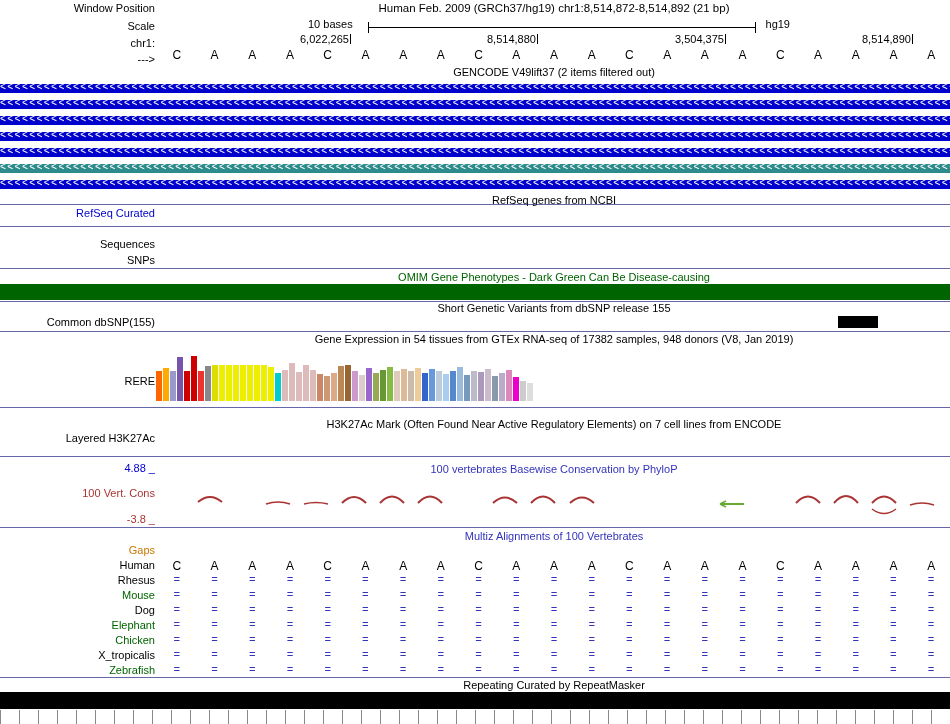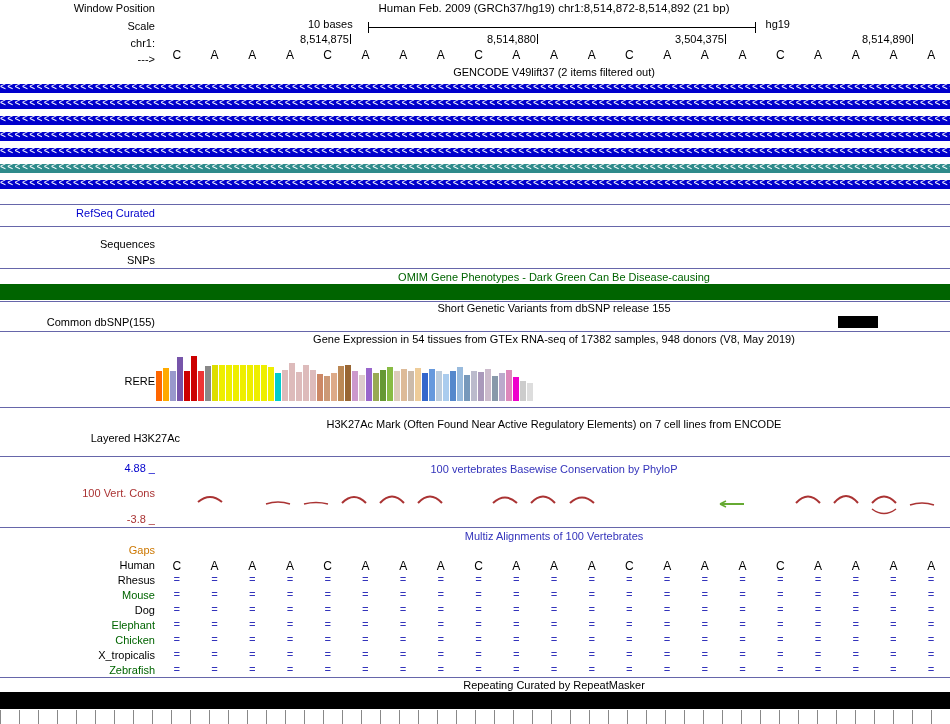--- a/index.html
+++ b/index.html
@@ -221,21 +221,21 @@
 
     <div class="pos-text">Human Feb. 2009 (GRCh37/hg19)   chr1:8,514,872-8,514,892 (21 bp)</div>
 
     <div class="scalebar-wrap">
       <div class="scalebar-label">10 bases</div>
       <div class="scalebar-line"></div>
       <div class="hg19-label">hg19</div>
     </div>
 
     <div class="ruler-ticks" id="ruler-ticks">
-        <div class="ruler-tick" style="left: 142px;"><span>8,514,875</span><span class="bar"></span></div>
+        <div class="ruler-tick" style="left: 142px;"><span>6,022,265</span><span class="bar"></span></div>
         <div class="ruler-tick" style="left: 329px;"><span>8,514,880</span><span class="bar"></span></div>
         <div class="ruler-tick" style="left: 517px;"><span>3,504,375</span><span class="bar"></span></div>
         <div class="ruler-tick" style="left: 704px;"><span>8,514,890</span><span class="bar"></span></div>
       </div>
     <div class="base-row" id="base-row">
         <div class="base-letter" style="left: 18.8571px;">C</div>
         <div class="base-letter" style="left: 56.5714px;">A</div>
         <div class="base-letter" style="left: 94.2857px;">A</div>
         <div class="base-letter" style="left: 132px;">A</div>
         <div class="base-letter" style="left: 169.714px;">C</div>
@@ -292,37 +292,38 @@
       </div>
       <div class="lbl" style="top: 178px; color: rgb(0, 0, 204);">RERE</div>
       <div style="position: absolute; left: 0px; top: 177px; width: 950px; height: 14px;">
         <div style="position: absolute; left: 0px; top: 3px; width: 950px; height: 9px; background: rgb(0, 0, 204);"></div>
         <div style="position: absolute; left: 0px; top: 0px; width: 950px; height: 14px; overflow: hidden; color: rgb(255, 255, 255); font-family: &quot;Liberation Mono&quot;, monospace; font-size: 10px; line-height: 13px; white-space: nowrap; letter-spacing: 1.3px;">&lt;&lt;&lt;&lt;&lt;&lt;&lt;&lt;&lt;&lt;&lt;&lt;&lt;&lt;&lt;&lt;&lt;&lt;&lt;&lt;&lt;&lt;&lt;&lt;&lt;&lt;&lt;&lt;&lt;&lt;&lt;&lt;&lt;&lt;&lt;&lt;&lt;&lt;&lt;&lt;&lt;&lt;&lt;&lt;&lt;&lt;&lt;&lt;&lt;&lt;&lt;&lt;&lt;&lt;&lt;&lt;&lt;&lt;&lt;&lt;&lt;&lt;&lt;&lt;&lt;&lt;&lt;&lt;&lt;&lt;&lt;&lt;&lt;&lt;&lt;&lt;&lt;&lt;&lt;&lt;&lt;&lt;&lt;&lt;&lt;&lt;&lt;&lt;&lt;&lt;&lt;&lt;&lt;&lt;&lt;&lt;&lt;&lt;&lt;&lt;&lt;&lt;&lt;&lt;&lt;&lt;&lt;&lt;&lt;&lt;&lt;&lt;&lt;&lt;&lt;&lt;&lt;&lt;&lt;&lt;&lt;&lt;&lt;&lt;&lt;&lt;&lt;&lt;&lt;&lt;&lt;&lt;&lt;&lt;&lt;&lt;&lt;&lt;&lt;&lt;&lt;&lt;&lt;&lt;&lt;&lt;&lt;&lt;&lt;&lt;&lt;&lt;&lt;&lt;&lt;&lt;&lt;&lt;&lt;&lt;&lt;&lt;&lt;&lt;&lt;&lt;&lt;&lt;&lt;&lt;&lt;&lt;&lt;&lt;&lt;&lt;&lt;&lt;&lt;&lt;&lt;&lt;&lt;&lt;&lt;&lt;&lt;&lt;&lt;&lt;&lt;&lt;&lt;&lt;&lt;&lt;&lt;&lt;&lt;&lt;</div>
       </div>
     </div>
 
   <div class="hrule" style="top:204px;"></div>
   <div class="lbl blue-lbl" style="top:207px;">RefSeq Curated</div>
+  <div class="track-title" style="top:194px;">RefSeq genes from NCBI</div>
 
   <div class="hrule" style="top:226px;"></div>
   <div class="lbl" style="top:238px;">Sequences</div>
   <div class="lbl" style="top:254px;">SNPs</div>
 
   <div class="hrule" style="top:268px;"></div>
   <div class="track-title darkgreen" style="top:271px;">OMIM Gene Phenotypes - Dark Green Can Be Disease-causing</div>
   <div class="lbl green-lbl" style="top:285px;">OMIM Genes</div>
   <div class="omim-bar" style="top:284px;"></div>
 
   <div class="hrule" style="top:301px;"></div>
   <div class="track-title" style="top:302px;">Short Genetic Variants from dbSNP release 155</div>
   <div class="lbl" style="top:316px;">Common dbSNP(155)</div>
   <div class="snp-box" id="snp-box" style="top: 316px; left: 838px; width: 40px;"></div>
 
   <div class="hrule" style="top:331px;"></div>
-  <div class="track-title" style="top:333px;">Gene Expression in 54 tissues from GTEx RNA-seq of 17382 samples, 948 donors (V8, May 2019)</div>
+  <div class="track-title" style="top:333px;">Gene Expression in 54 tissues from GTEx RNA-seq of 17382 samples, 948 donors (V8, Jan 2019)</div>
   <div class="lbl" style="top:375px;">RERE</div>
   <div class="gtex-wrap" id="gtex-wrap" style="top:351px;height:50px;">
       <div class="gtex-bar" style="left: 0px; width: 6px; height: 30px; background: rgb(255, 102, 0);"></div>
       <div class="gtex-bar" style="left: 7px; width: 6px; height: 33px; background: rgb(255, 170, 0);"></div>
       <div class="gtex-bar" style="left: 14px; width: 6px; height: 30px; background: rgb(153, 153, 204);"></div>
       <div class="gtex-bar" style="left: 21px; width: 6px; height: 44px; background: rgb(119, 85, 170);"></div>
       <div class="gtex-bar" style="left: 28px; width: 6px; height: 30px; background: rgb(204, 0, 0);"></div>
       <div class="gtex-bar" style="left: 35px; width: 6px; height: 45px; background: rgb(204, 0, 0);"></div>
       <div class="gtex-bar" style="left: 42px; width: 6px; height: 30px; background: rgb(238, 51, 51);"></div>
       <div class="gtex-bar" style="left: 49px; width: 6px; height: 35px; background: rgb(136, 136, 136);"></div>
@@ -369,21 +370,21 @@
       <div class="gtex-bar" style="left: 336px; width: 6px; height: 25px; background: rgb(136, 153, 170);"></div>
       <div class="gtex-bar" style="left: 343px; width: 6px; height: 28px; background: rgb(187, 170, 204);"></div>
       <div class="gtex-bar" style="left: 350px; width: 6px; height: 31px; background: rgb(221, 136, 187);"></div>
       <div class="gtex-bar" style="left: 357px; width: 6px; height: 24px; background: rgb(238, 0, 204);"></div>
       <div class="gtex-bar" style="left: 364px; width: 6px; height: 20px; background: rgb(204, 204, 204);"></div>
       <div class="gtex-bar" style="left: 371px; width: 6px; height: 18px; background: rgb(221, 221, 221);"></div>
     </div>
 
   <div class="hrule" style="top:407px;"></div>
   <div class="track-title" style="top:418px;">H3K27Ac Mark (Often Found Near Active Regulatory Elements) on 7 cell lines from ENCODE</div>
-  <div class="lbl" style="top:432px;margin-left:25px;">Layered H3K27Ac</div>
+  <div class="lbl" style="top:432px;">Layered H3K27Ac</div>
 
   <div class="hrule" style="top:456px;"></div>
   <div class="track-title" style="top:463px;color:#3333bb;">100 vertebrates Basewise Conservation by PhyloP</div>
   <div class="lbl blue-lbl" style="top:462px;">4.88 _</div>
   <div class="lbl" style="top:487px;color:#aa3333;">100 Vert. Cons</div>
   <div class="lbl" style="top:513px;color:#aa3333;">-3.8 _</div>
   <div class="cons-wrap" style="top:476px;">
     <svg width="792" height="56" viewBox="0 0 792 56">
       <path d="M 40,26 Q 52,16 64,26" stroke="#aa3333" stroke-width="2" fill="none"></path>
       <path d="M 108,28 Q 120,24 132,28" stroke="#aa3333" stroke-width="1.5" fill="none"></path>

